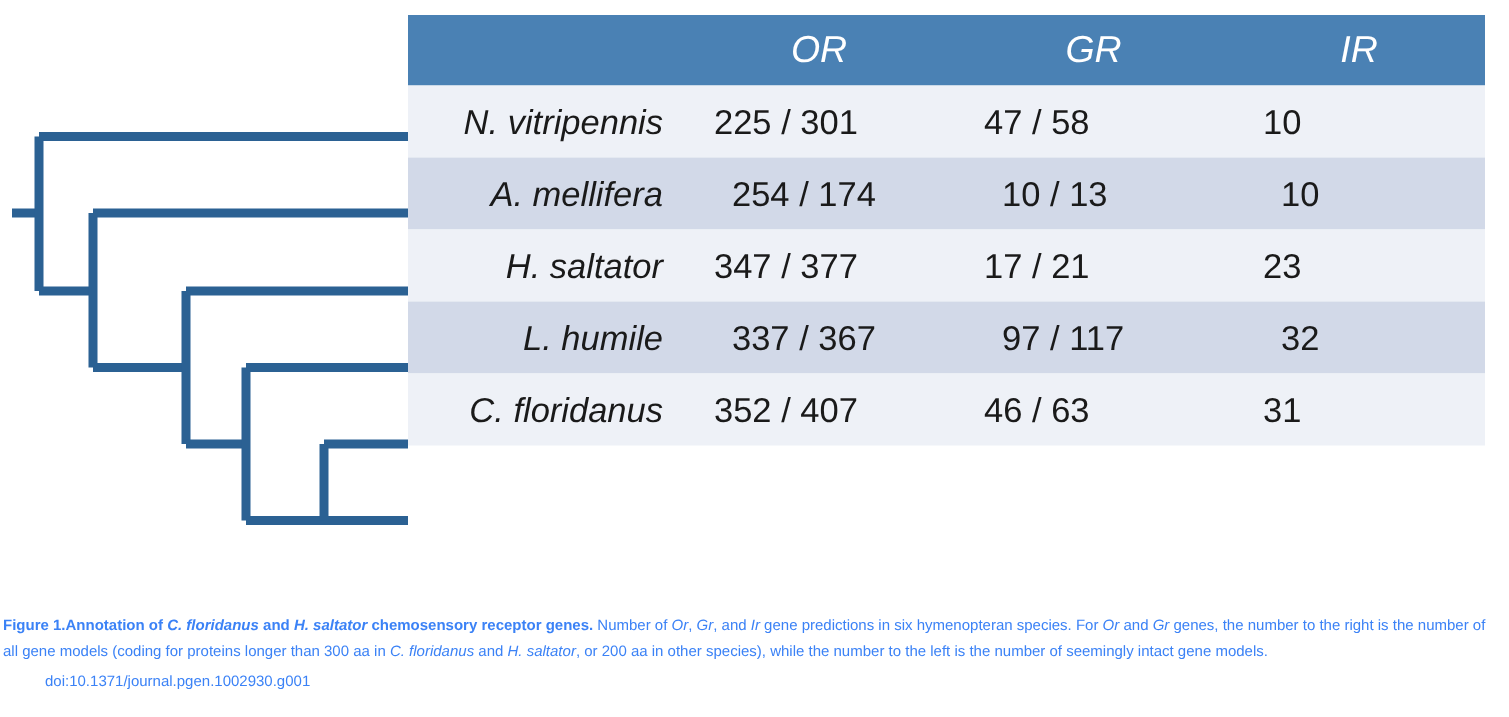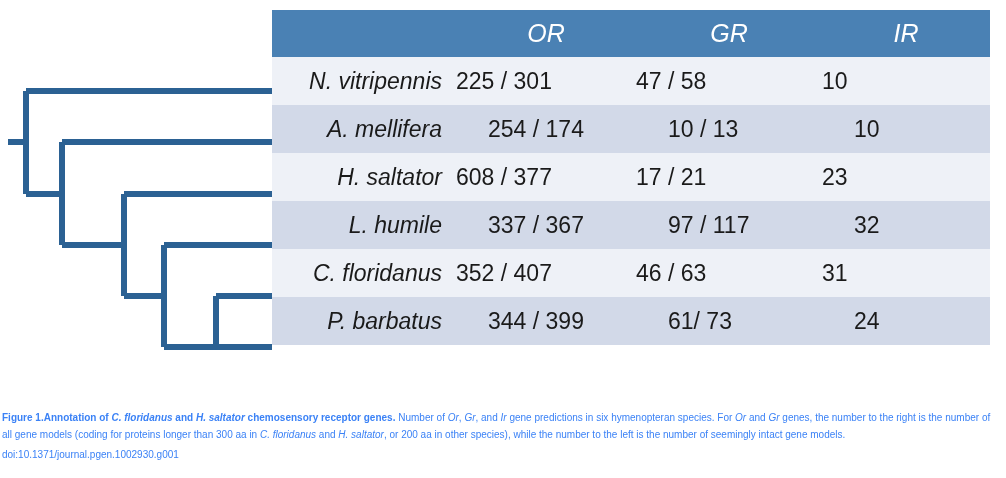--- a/index.html
+++ b/index.html
@@ -61,21 +61,21 @@
     background: #4a81b4;
   }
   #rec-table td {
     height: 48px;
     font-size: 23px;
     text-align: left;
     padding: 0;
     border: none;
     color: #1a1a1a;
   }
-  #rec-table tr.odd td  { background: #eef1f7; }
+  #rec-table tr.odd td  { background: #eef1f7; padding-left: 20px; }
   #rec-table tr.even td { background: #d2d9e8; padding-left: 32px; }
 
   #rec-table td.species {
     font-style: italic;
     text-align: right;
     padding-right: 14px;
   }
   .hl { color: #e8251f; }
 
   
@@ -83,21 +83,21 @@
     position: absolute;
     left: 2px;
     top: 410px;
     width: 995px;
     font-size: 10px;
     line-height: 16.5px;
     color: #3b82f6;
   }
   #caption .bold { font-weight: bold; }
   #caption .ital { font-style: italic; }
-  #caption .doi { display: block; margin-top: 4px; }
+  #caption .doi { display: block; margin-top: 4px; margin-left: 28px; }
 </style>
 </head>
 <body>
 
 <div id="figure-area">
 
   <svg id="tree" viewBox="0 0 272 382">
     <g fill="none" stroke="#2b6193" stroke-width="6" stroke-linecap="butt">
 
       <line x1="8" y1="142" x2="26" y2="142"></line>
@@ -152,42 +152,36 @@
         <td>10</td>
       </tr>
       <tr class="even">
         <td class="species">A. mellifera</td>
         <td>254 / 174</td>
         <td>10 / 13</td>
         <td>10</td>
       </tr>
       <tr class="odd">
         <td class="species hl">H. saltator</td>
-        <td class="hl">608 / 377</td>
+        <td class="hl">347 / 377</td>
         <td class="hl">17 / 21</td>
         <td class="hl">23</td>
       </tr>
       <tr class="even">
         <td class="species">L. humile</td>
         <td>337 / 367</td>
         <td>97 / 117</td>
         <td>32</td>
       </tr>
       <tr class="odd">
         <td class="species hl">C. floridanus</td>
         <td class="hl">352 / 407</td>
         <td class="hl">46 / 63</td>
         <td class="hl">31</td>
       </tr>
-      <tr class="even">
-        <td class="species">P. barbatus</td>
-        <td>344 / 399</td>
-        <td>61/ 73</td>
-        <td>24</td>
-      </tr>
     </tbody>
   </table>
 </div>
 
 <div id="caption">
   <span class="bold">Figure 1.</span><span class="bold">Annotation of </span><span class="bold ital">C. floridanus</span><span class="bold"> and </span><span class="bold ital">H. saltator</span><span class="bold"> chemosensory receptor genes.</span><span> Number of </span><span class="ital">Or</span><span>, </span><span class="ital">Gr</span><span>, and </span><span class="ital">Ir</span><span> gene predictions in six hymenopteran species. For </span><span class="ital">Or</span><span> and </span><span class="ital">Gr</span><span> genes, the number to the right is the number of all gene models (coding for proteins longer than 300 aa in </span><span class="ital">C. floridanus</span><span> and </span><span class="ital">H. saltator</span><span>, or 200 aa in other species), while the number to the left is the number of seemingly intact gene models.</span>
   <span class="doi">doi:10.1371/journal.pgen.1002930.g001</span>
 </div>
 
 </body></html>

